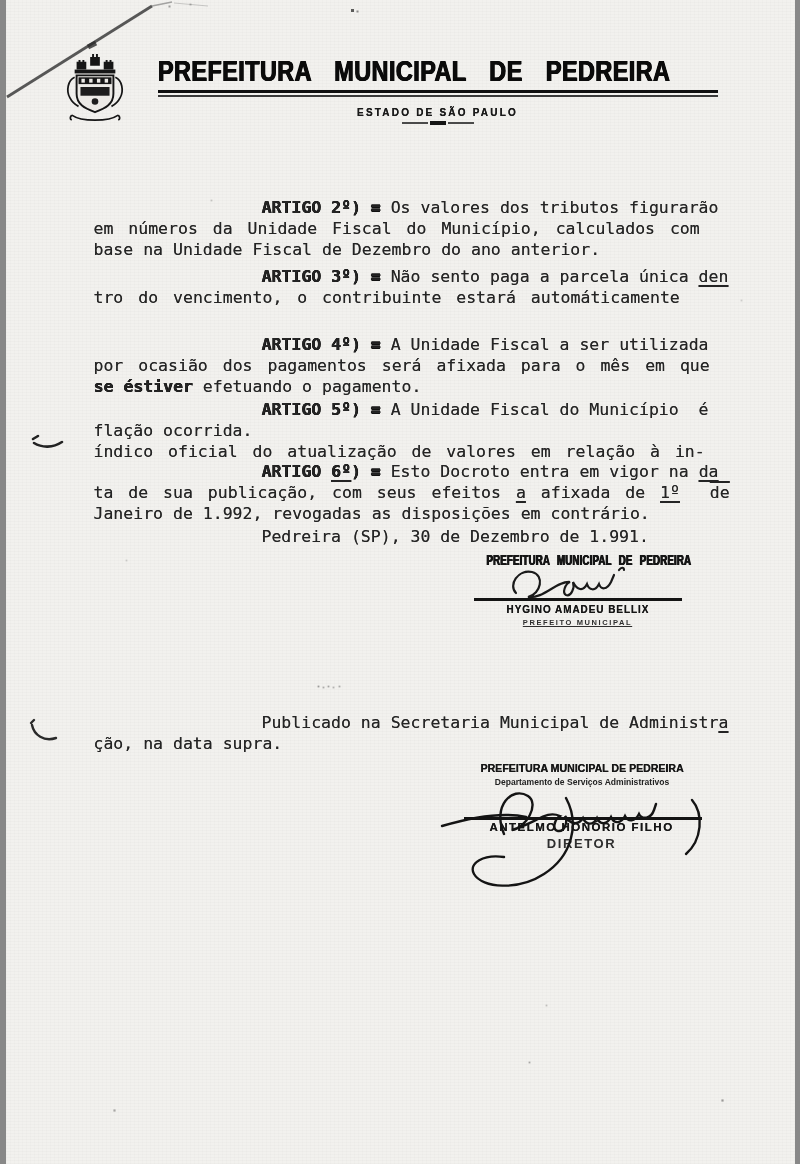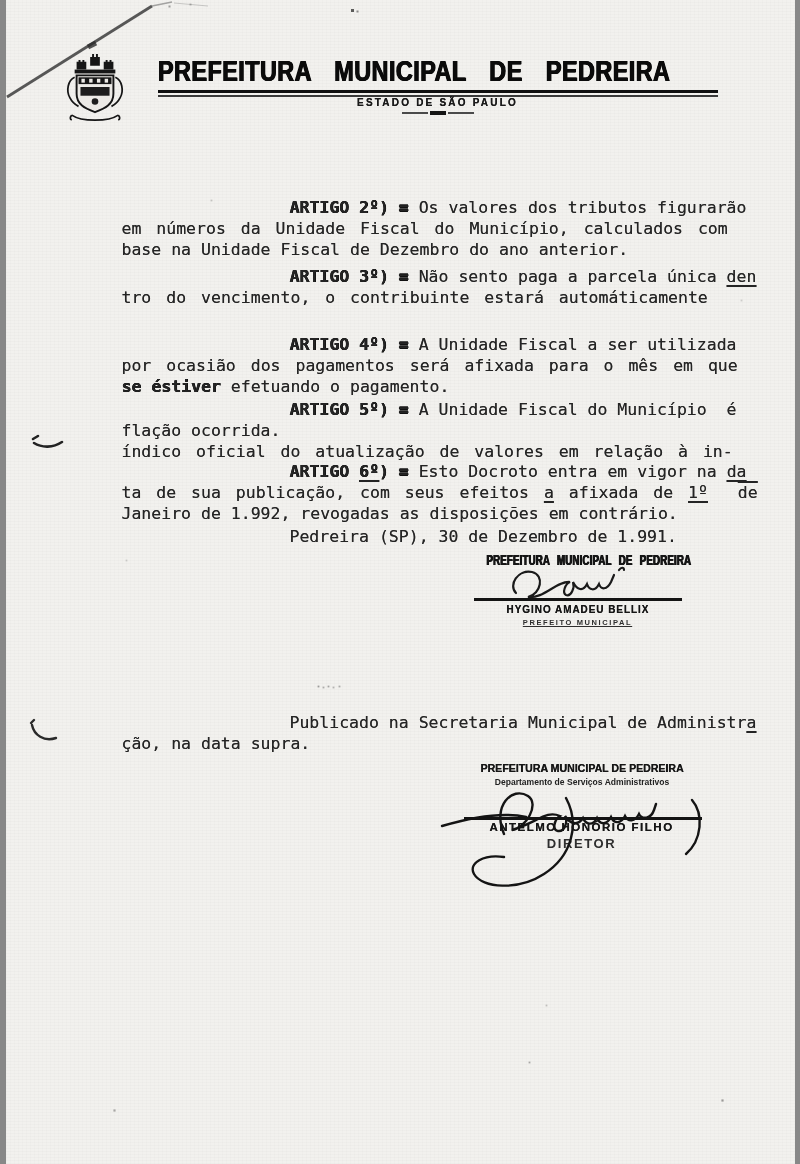--- a/index.html
+++ b/index.html
@@ -25,30 +25,30 @@
   .hdr{position:absolute;left:152px;top:54px;width:560px;font-family:"Liberation Sans",sans-serif;}
   .hdr-title{
     font-weight:bold;font-size:26px;letter-spacing:.5px;word-spacing:18px;
     white-space:nowrap;color:#0b0b0b;
     transform:scale(.9,1.12);transform-origin:left top;
     text-shadow:.6px 0 #0b0b0b,-.6px 0 #0b0b0b,0 .4px #0b0b0b;
   }
   .rule1{height:3px;background:#101010;margin-top:5px;}
   .rule2{height:2px;background:#3a3a3a;margin-top:2px;}
   .hdr-sub{
-    margin-top:0;text-align:center;font-weight:bold;font-size:10px;
+    margin-top:10px;text-align:center;font-weight:bold;font-size:10px;
     letter-spacing:2.2px;color:#1a1a1a;text-shadow:0 0 .5px #1a1a1a;
   }
   .sub-orn{display:flex;align-items:center;justify-content:center;margin-top:3px;}
   .sub-orn .thin{width:26px;height:1.5px;background:#4a4a4a;}
   .sub-orn .thick{width:16px;height:4px;background:#151515;margin:0 2px;}
 
   
   .doc-body{position:absolute;left:88px;top:0;width:626px;font-size:16.5px;}
-  .para{position:absolute;left:0;width:100%;margin-left:28px;}
+  .para{position:absolute;left:0;width:100%;}
   .line{white-space:pre;height:21px;line-height:21px;text-shadow:0 0 .5px rgba(25,25,25,.65);}
   .line.ind{padding-left:168px;}
   .line.j{word-spacing:5px;}
   .p-art2{top:197px}.p-art3{top:266px}.p-art4{top:334px}
   .p-art5{top:399px}.p-art6{top:461px}.p-date{top:526px}.p-pub{top:712px}
   .b{font-weight:bold;text-shadow:0 0 .5px #000,.4px 0 #000;}
   .u{text-decoration:underline;text-decoration-thickness:1.5px;text-underline-offset:3px;}
   .o{text-decoration:overline;text-decoration-thickness:1.5px;}
   .m{font-weight:bold;text-shadow:0 1px 0 #111,0 -1px 0 #111,.5px 0 0 #111,-.5px 0 0 #111;}
 

